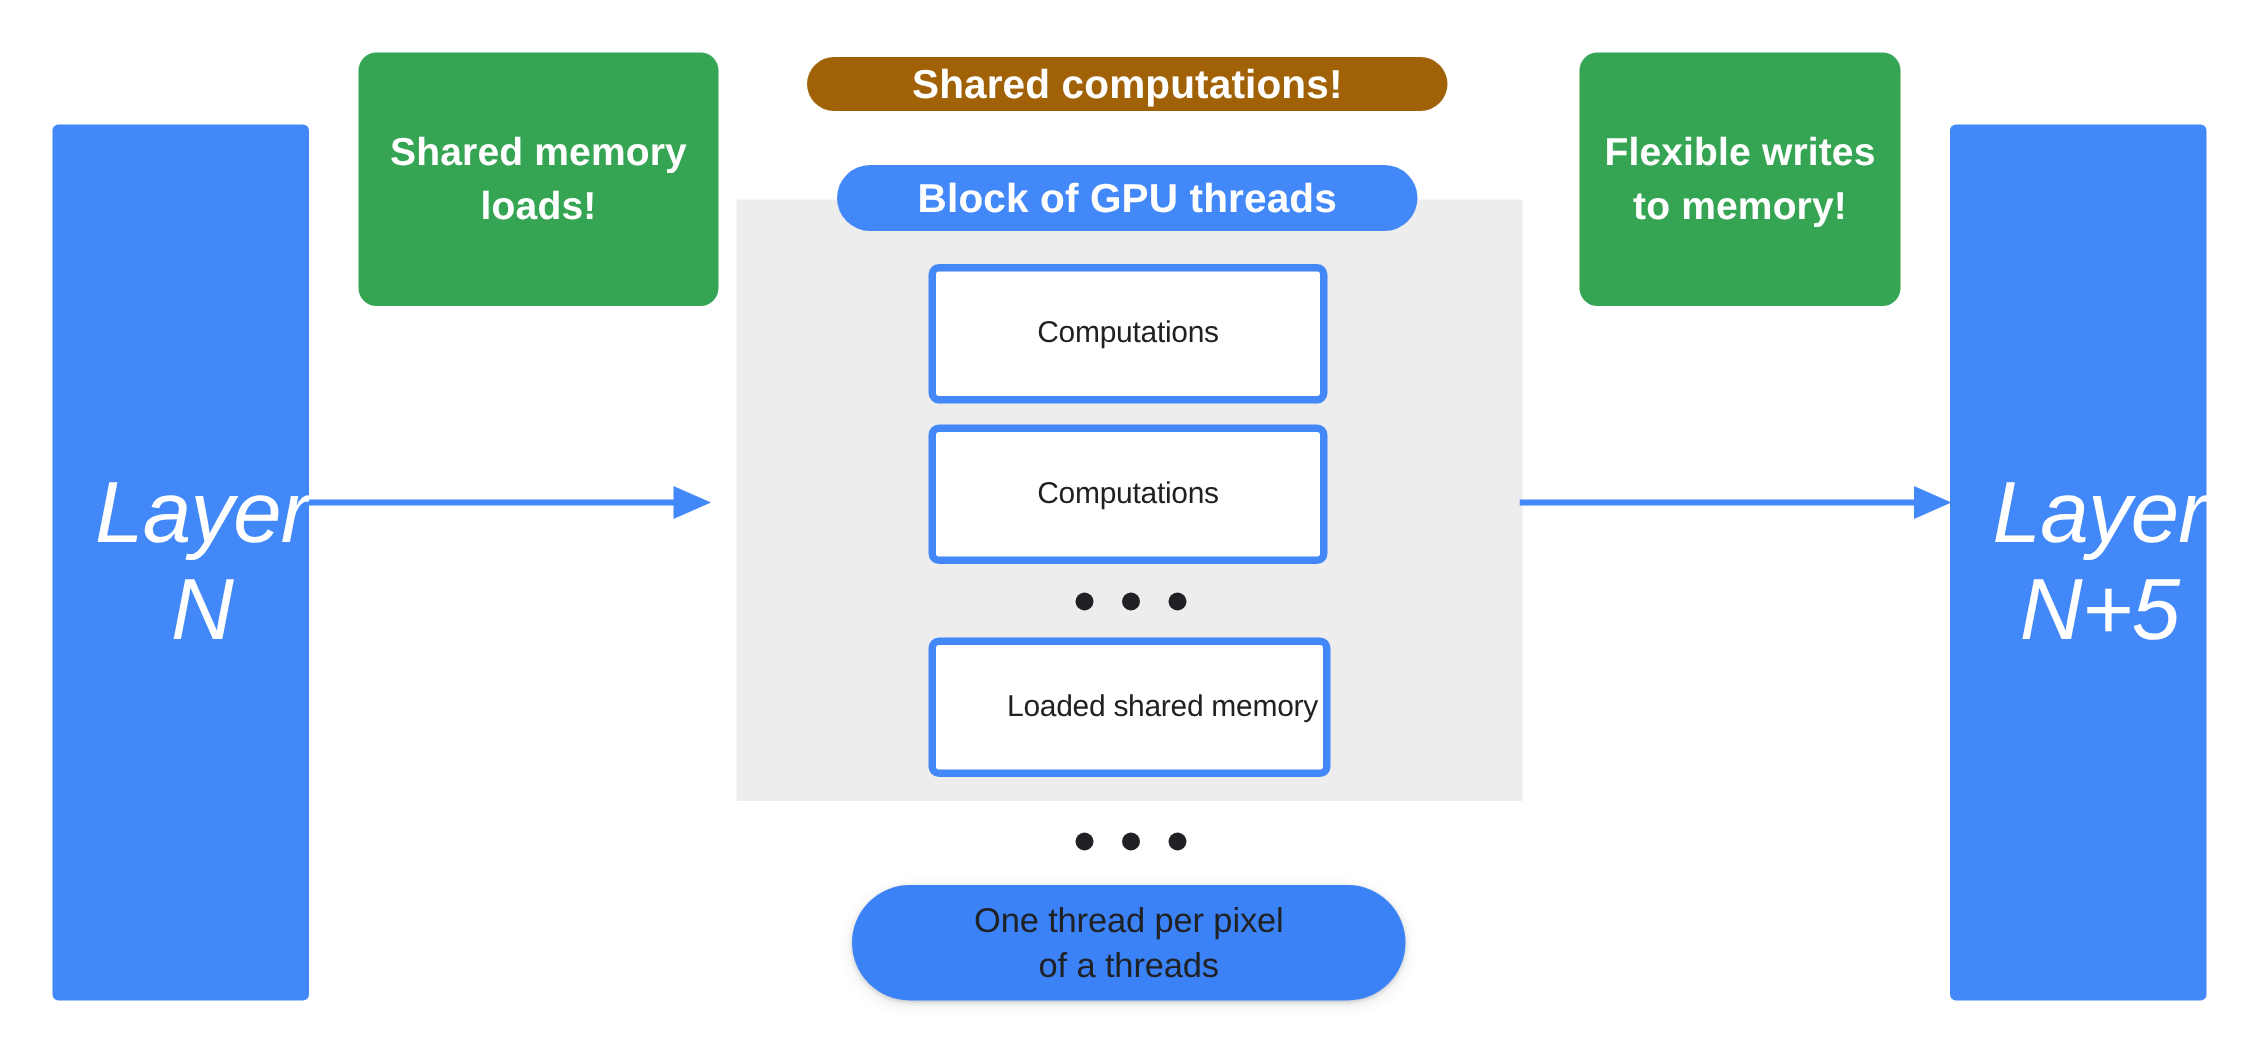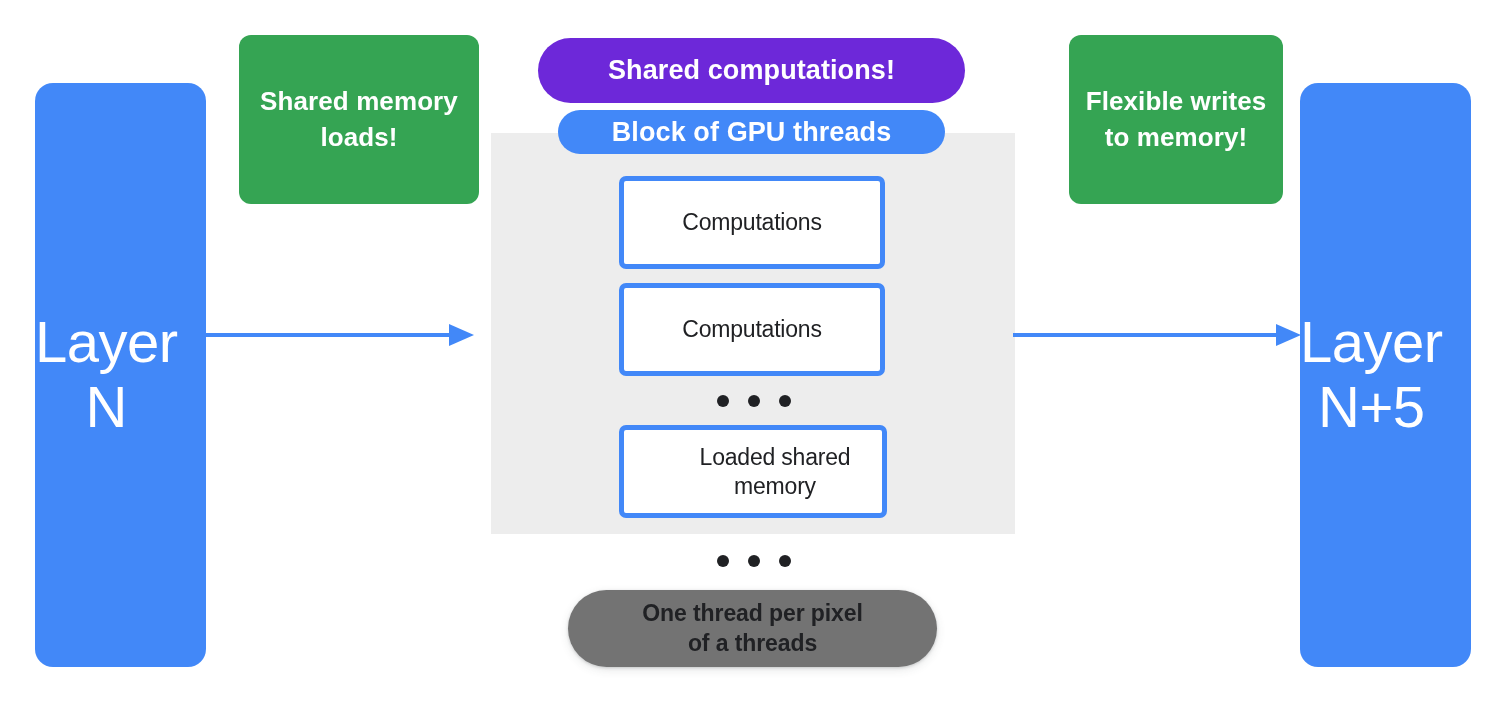--- a/index.html
+++ b/index.html
@@ -16,30 +16,31 @@
     width: 1508px;
     height: 706px;
     background: #ffffff;
     overflow: hidden;
   }
 
   
   .layer-slab {
     position: absolute;
     background: #4288F8;
-    border-radius: 18px;
+    border-radius: 4px;
     color: #ffffff;
     display: flex;
     align-items: center;
-    justify-content: flex-start;
+    justify-content: flex-end;
     text-align: center;
     font-size: 58px;
     font-weight: 400;
     line-height: 1.12;
     letter-spacing: -0.5px;
+    font-style: italic;
   }
   #layer-n   { left: 35px;   top: 83px; width: 171px; height: 584px; }
   #layer-n1  { left: 1300px; top: 83px; width: 171px; height: 584px; }
 
   
   .callout-card {
     position: absolute;
     background: #35A453;
     border-radius: 12px;
     color: #ffffff;
@@ -48,37 +49,37 @@
     justify-content: center;
     text-align: center;
     font-size: 26px;
     font-weight: 700;
     line-height: 1.35;
     letter-spacing: 0.1px;
     padding: 0 14px;
     box-sizing: border-box;
   }
   #callout-loads  { left: 239px;  top: 35px; width: 240px; height: 169px; }
-  #callout-writes { left: 1053px; top: 35px; width: 214px; height: 169px; margin-left: 16px; }
+  #callout-writes { left: 1053px; top: 35px; width: 214px; height: 169px; }
 
   
   .pill {
     position: absolute;
     display: flex;
     align-items: center;
     justify-content: center;
     text-align: center;
     border-radius: 999px;
     font-weight: 700;
     color: #ffffff;
     white-space: nowrap;
   }
   #pill-shared-comp {
-    left: 538px; top: 38px; width: 427px; height: 65px;
-    background: #6d28d9;
+    left: 538px; top: 38px; width: 427px; height: 36px;
+    background: #a16207;
     font-size: 27px;
     letter-spacing: 0.1px;
   }
   #pill-block-threads {
     left: 558px; top: 110px; width: 387px; height: 44px;
     background: #4288F8;
     font-size: 27px;
     letter-spacing: 0.1px;
     z-index: 4;
   }
@@ -96,21 +97,21 @@
     position: absolute;
     background: #ffffff;
     border: 5px solid #4288F8;
     border-radius: 7px;
     box-sizing: border-box;
     display: flex;
     align-items: center;
     justify-content: center;
     text-align: center;
     color: #202124;
-    font-size: 23px;
+    font-size: 20px;
     font-weight: 400;
     line-height: 1.22;
     letter-spacing: -0.2px;
     z-index: 3;
   }
   #thread-box-1 { left: 619px; top: 176px; width: 266px; height: 93px; }
   #thread-box-2 { left: 619px; top: 283px; width: 266px; height: 93px; }
   #thread-box-3 { left: 619px; top: 425px; width: 268px; height: 93px; padding-left: 44px; }
 
   
@@ -129,30 +130,30 @@
     background: #202124;
   }
   #dots-inner { left: 717px; top: 395px; }
   #dots-outer { left: 717px; top: 555px; }
 
   
   #note-capsule {
     position: absolute;
     left: 568px; top: 590px;
     width: 369px; height: 77px;
-    background: #737373;
+    background: #3b82f6;
     border-radius: 999px;
     box-shadow: 0 1px 3px rgba(60,64,67,0.22), 0 3px 10px rgba(60,64,67,0.12);
     display: flex;
     align-items: center;
     justify-content: center;
     text-align: center;
     color: #202124;
     font-size: 23px;
-    font-weight: 700;
+    font-weight: 400;
     line-height: 1.3;
     letter-spacing: -0.1px;
   }
 
   
   .arrow {
     position: absolute;
     height: 30px;
   }
   #arrow-in  { left: 206px;  top: 320px; width: 268px; }

